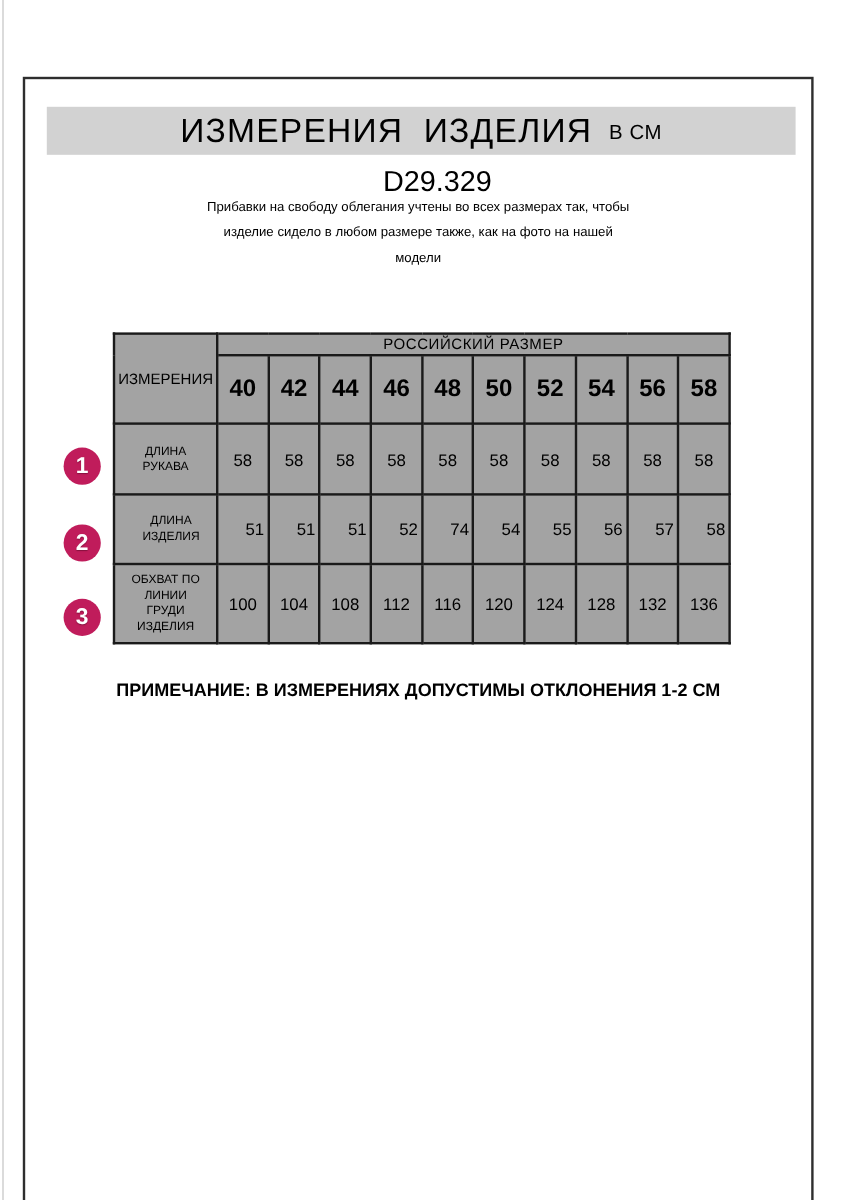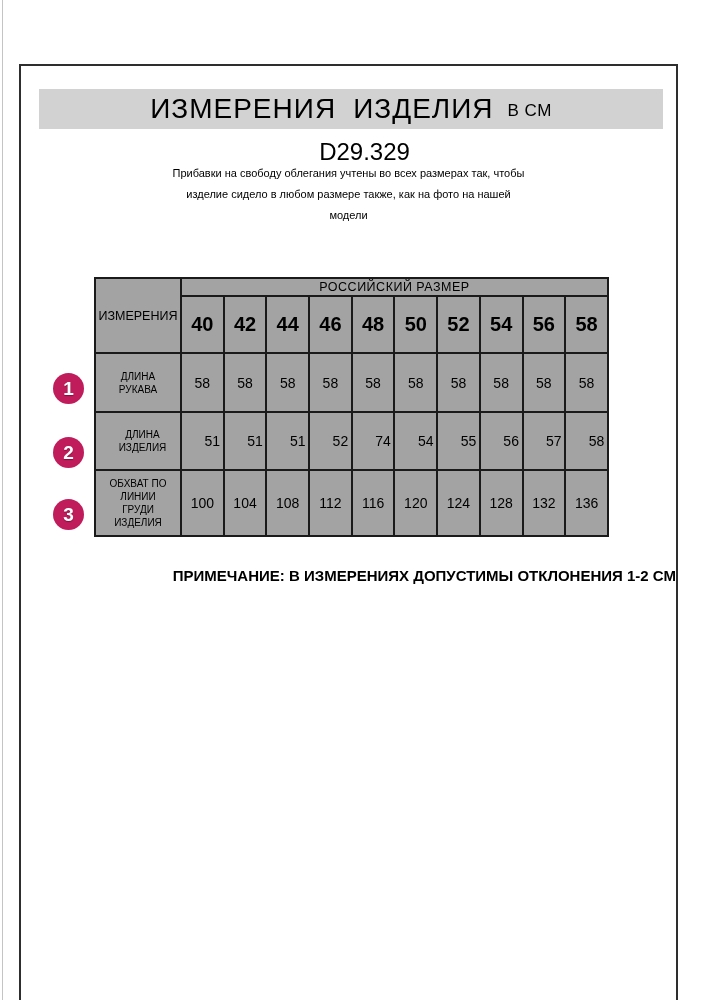--- a/index.html
+++ b/index.html
@@ -82,21 +82,21 @@
     background: var(--accent);
     color: #fff; font-size: 19px; font-weight: 700;
     display: flex; align-items: center; justify-content: center;
     text-shadow: 0 1px 1px rgba(60,0,25,0.45);
   }
   .marker-1 { top: 307px; }
   .marker-2 { top: 371px; }
   .marker-3 { top: 433px; }
   .note {
     position: absolute; top: 501px; left: 0; width: 100%;
-    text-align: right; font-size: 15px; font-weight: 700;
+    text-align: center; font-size: 15px; font-weight: 700;
   }
 </style>
 </head>
 <body>
 
 <div class="scan-edge"></div>
 
 <div class="frame">
 
   <div class="titlebar">

